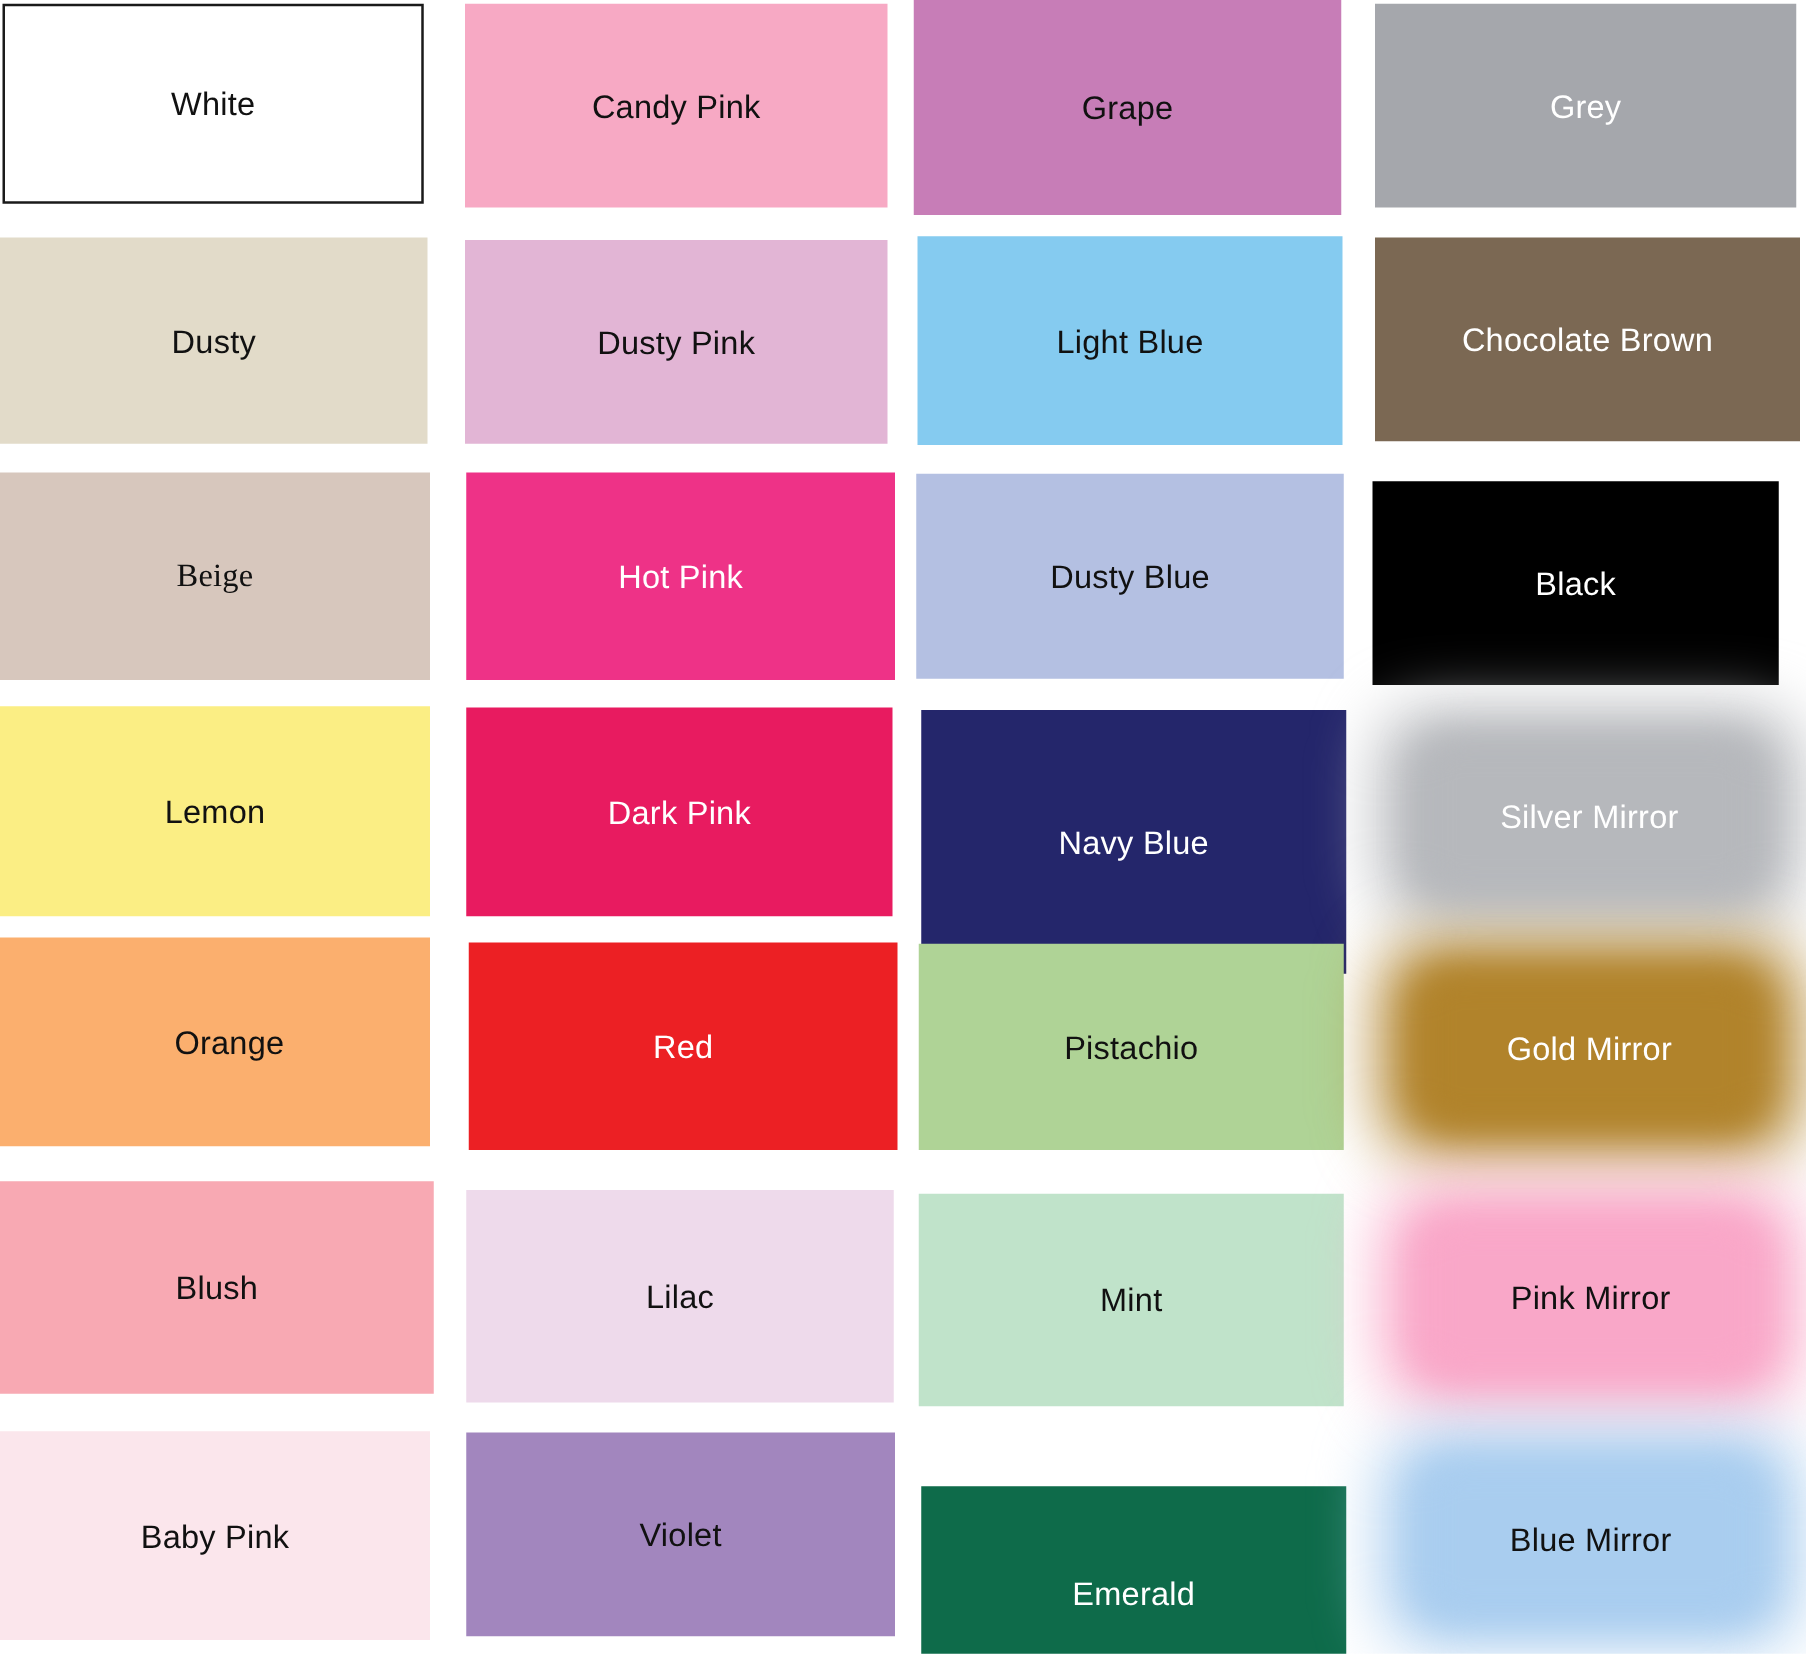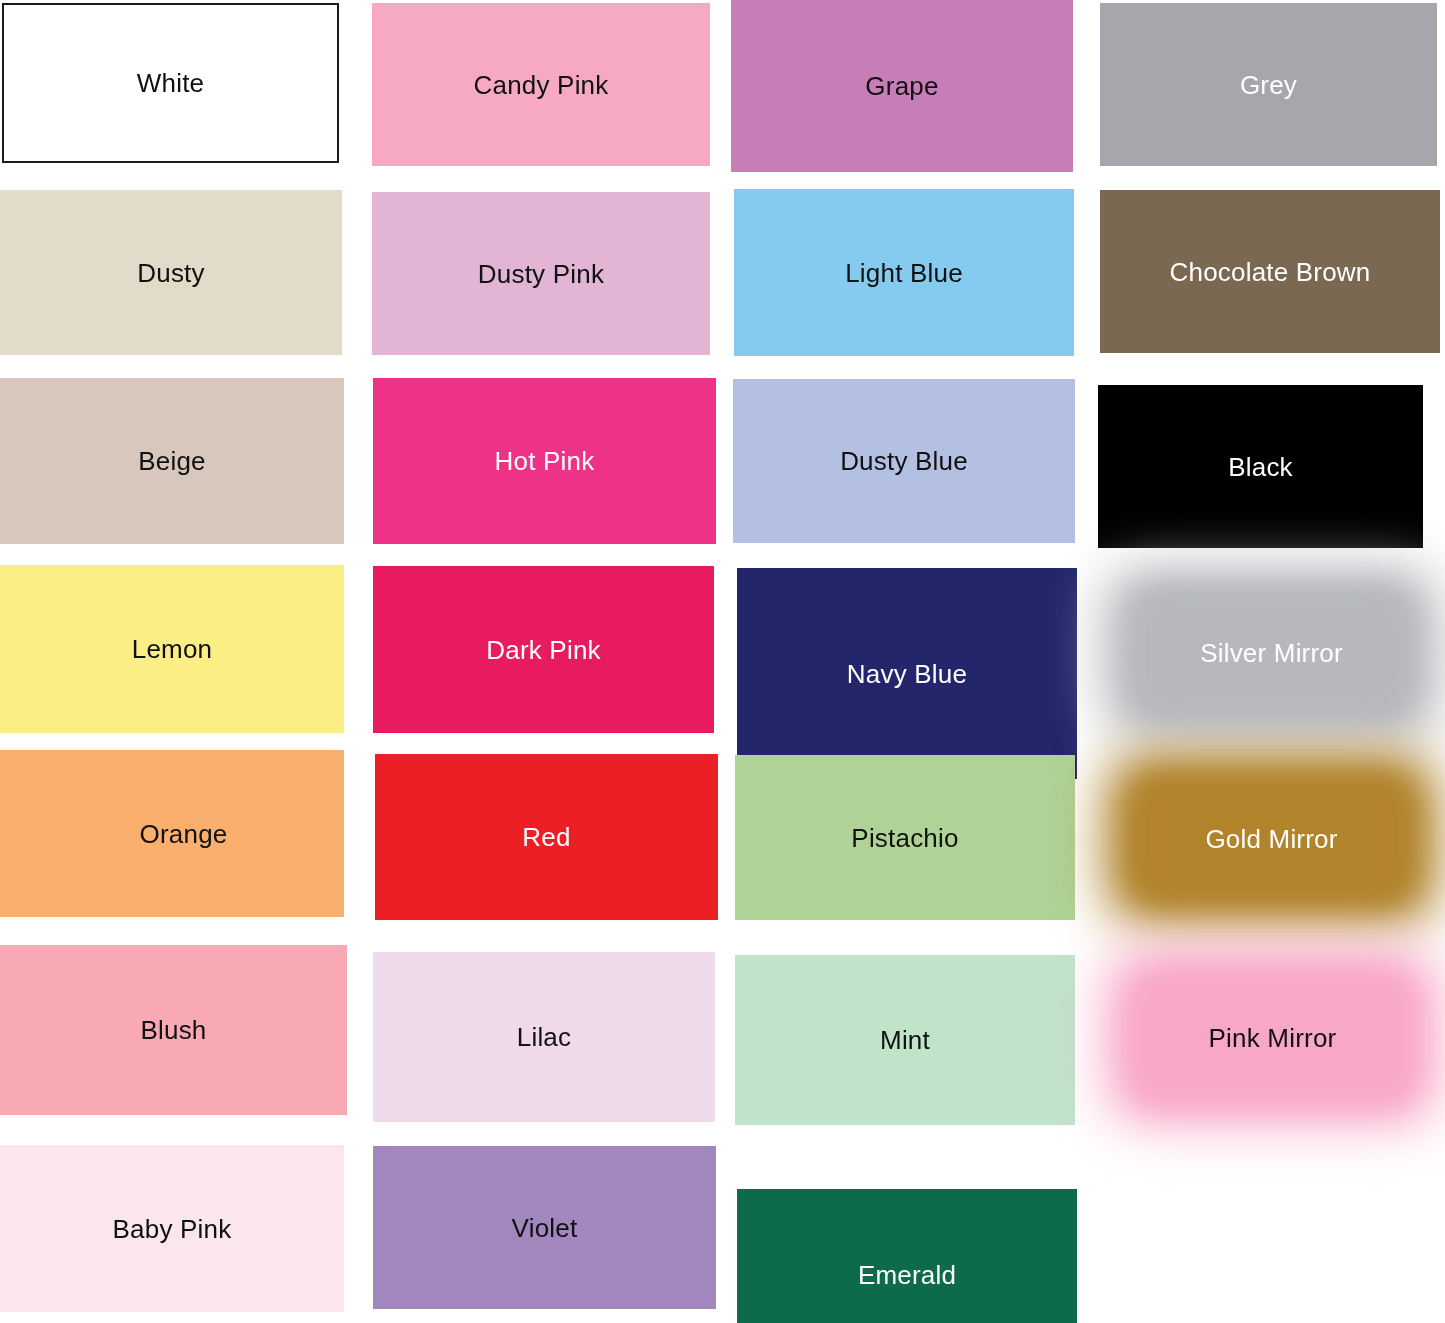--- a/index.html
+++ b/index.html
@@ -98,21 +98,21 @@
     <div class="swatch" style="left: 734px; top: 189px; width: 340px; height: 167px; border-radius: 11px;">
       <div class="fill" style="background: rgb(133, 203, 240);"></div>
       <span class="swatch-label" style="color: rgb(17, 17, 17);">Light Blue</span>
     </div>
     <div class="swatch" style="left: 1100px; top: 190px; width: 340px; height: 163px;">
       <div class="fill" style="background: rgb(123, 104, 83);"></div>
       <span class="swatch-label" style="color: rgb(255, 255, 255);">Chocolate Brown</span>
     </div>
     <div class="swatch" style="left: 0px; top: 378px; width: 344px; height: 166px;">
       <div class="fill" style="background: rgb(215, 199, 189);"></div>
-      <span class="swatch-label" style="color: rgb(17, 17, 17);">Beige</span>
+      <span class="swatch-label" style="color: rgb(17, 17, 17); font-family: Liberation Serif, serif;">Beige</span>
     </div>
     <div class="swatch" style="left: 373px; top: 378px; width: 343px; height: 166px;">
       <div class="fill" style="background: rgb(238, 50, 135);"></div>
       <span class="swatch-label" style="color: rgb(255, 255, 255);">Hot Pink</span>
     </div>
     <div class="swatch" style="left: 733px; top: 379px; width: 342px; height: 164px;">
       <div class="fill" style="background: rgb(180, 192, 226);"></div>
       <span class="swatch-label" style="color: rgb(17, 17, 17);">Dusty Blue</span>
     </div>
     <div class="swatch" style="left: 1098px; top: 385px; width: 325px; height: 163px;">
@@ -175,13 +175,18 @@
       <span class="swatch-label" style="color: rgb(17, 17, 17);">Baby Pink</span>
     </div>
     <div class="swatch" style="left: 373px; top: 1146px; width: 343px; height: 163px;">
       <div class="fill" style="background: rgb(162, 134, 190);"></div>
       <span class="swatch-label" style="color: rgb(17, 17, 17);">Violet</span>
     </div>
     <div class="swatch" style="left: 737px; top: 1189px; width: 340px; height: 172px;">
       <div class="fill" style="background: rgb(14, 107, 74);"></div>
       <span class="swatch-label" style="color: rgb(255, 255, 255);">Emerald</span>
     </div>
+    <div class="swatch mirror" style="left: 1100px; top: 1140px; width: 345px; height: 183px;">
+      <div class="fill" style="background: rgb(169, 205, 239);"></div>
+      <div class="fill-inner" style="background: rgb(169, 205, 239);"></div>
+      <span class="swatch-label" style="color: rgb(17, 17, 17);">Blue Mirror</span>
+    </div>
   </div>
 
 </body></html>

